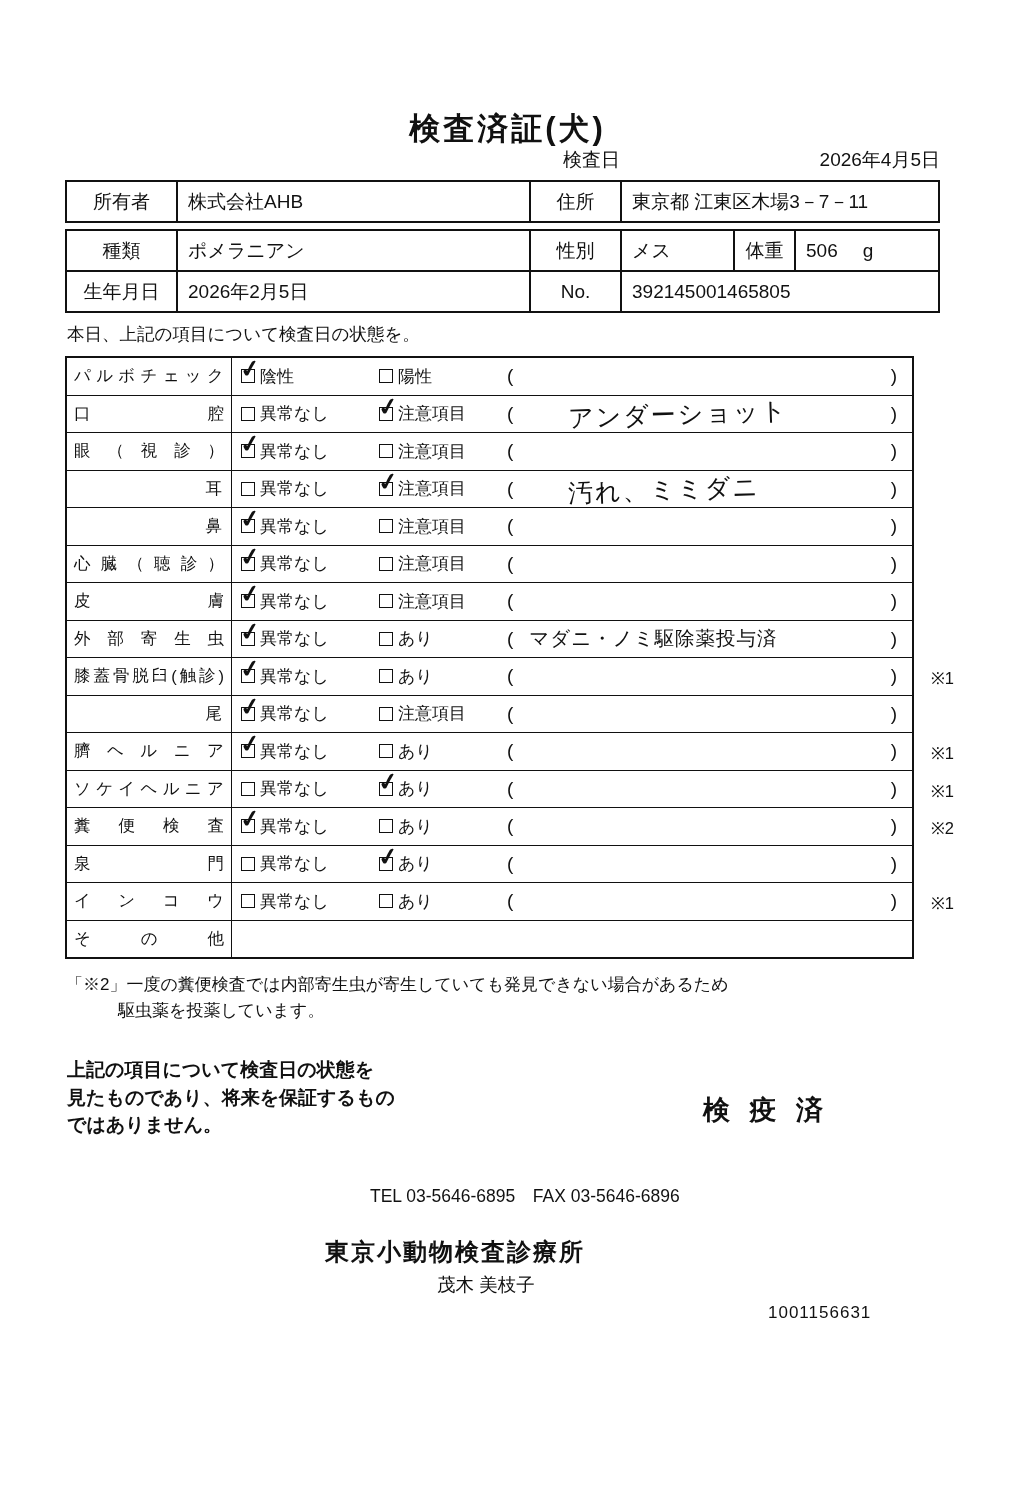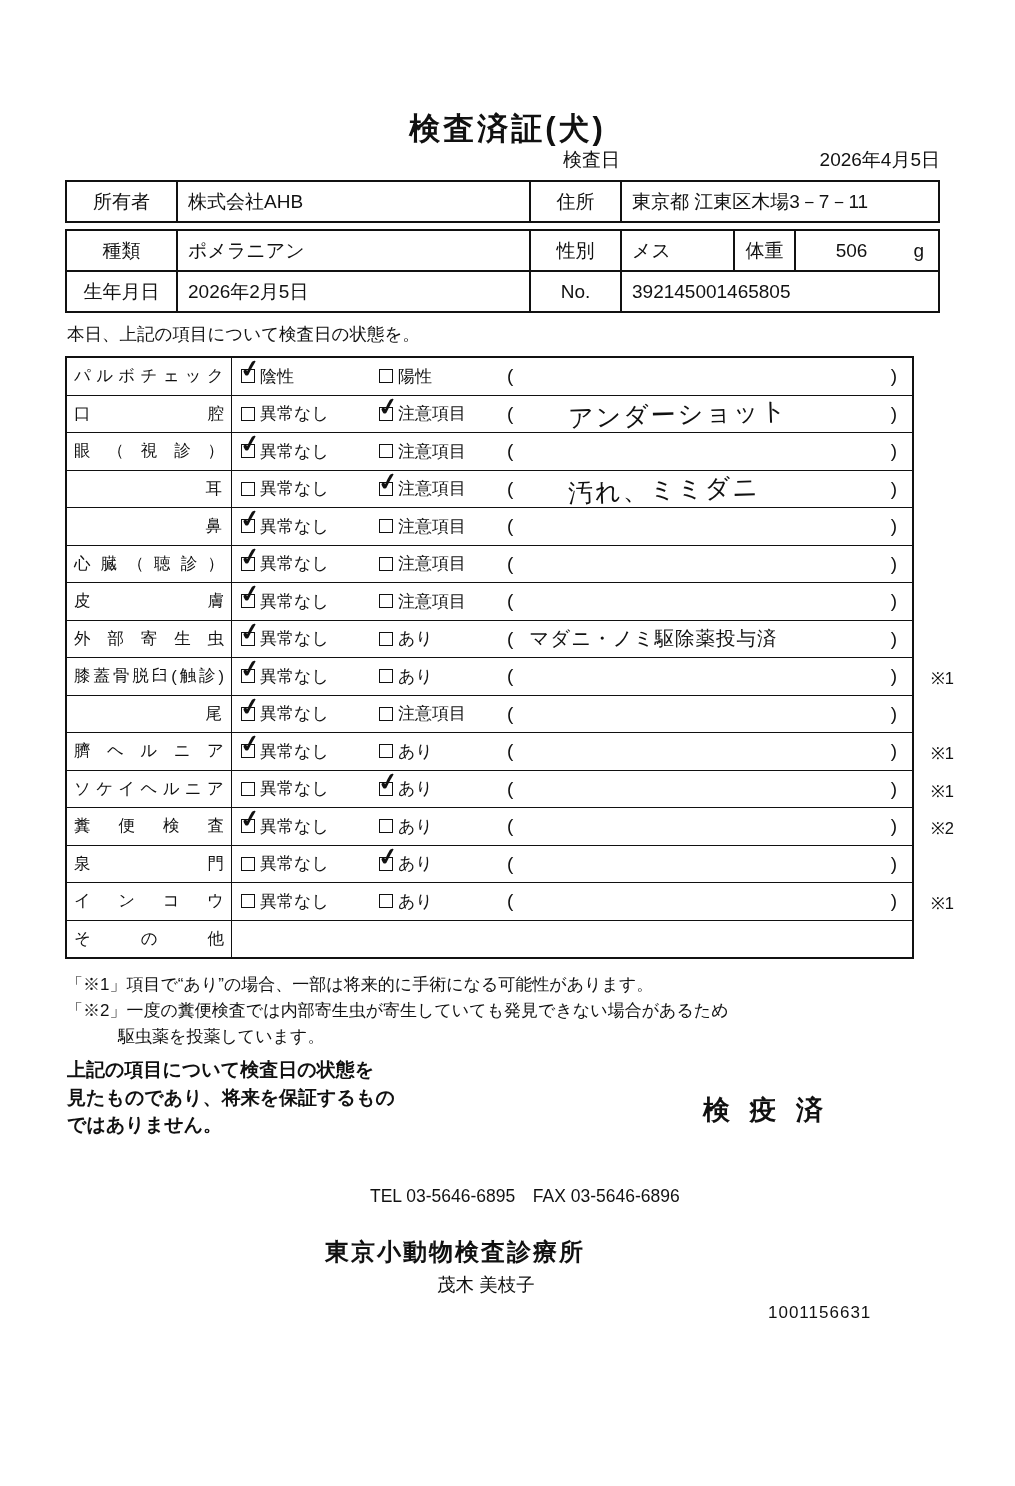--- a/index.html
+++ b/index.html
@@ -12,21 +12,21 @@
   .dlabel { position:absolute; top:147px; left:563px; font-size:19px; }
   .dvalue { position:absolute; top:147px; right:75px; font-size:19px; }
 
   table.ttable { position:absolute; left:65px; width:875px; border-collapse:collapse; table-layout:fixed; }
   table.owner { top:180px; }
   table.pet   { top:229px; }
   .ttable td  { border:2px solid #111; height:37px; padding:1px 10px; font-size:19px;
                 white-space:nowrap; overflow:hidden; }
   .ttable td.lb { text-align:center; padding:1px 4px; }
   .w1{width:101px}.w2{width:331px}.w3{width:81px}.w4{width:91px}.w5{width:51px}
-  .wflex { display:flex; justify-content:flex-end; align-items:baseline; gap:46px; padding-right:4px; }
+  .wflex { display:flex; align-items:baseline; gap:25px; padding-right:4px; }
 
   .intro { position:absolute; left:67px; top:322px; font-size:17.5px; }
 
   .itable { position:absolute; left:65px; top:356px; width:845px; border:2px solid #111; background:#fff; }
   .irow { display:flex; align-items:stretch; height:36.5px; border-bottom:1.5px solid #111; position:relative; }
   .irow:last-child { border-bottom:0; }
   .cell { display:flex; align-items:center; box-sizing:border-box; }
   .lab  { width:165px; border-right:1.5px solid #111; padding:0 7px; font-size:16.5px; flex:none; }
   .lab.justify { justify-content:space-between; }
   .lab.right   { justify-content:flex-end; padding-right:9px; }
@@ -431,21 +431,20 @@
         <div class="cell lab justify">
           <span>そ</span>
           <span>の</span>
           <span>他</span>
         </div>
         <div class="cell rest"></div>
       </div>
     </div>
 
   <div class="notes">
-    <div>「※1」項目で“あり”の場合、一部は将来的に手術になる可能性があります。</div>
     <div>「※2」一度の糞便検査では内部寄生虫が寄生していても発見できない場合があるため</div>
     <div class="indent">駆虫薬を投薬しています。</div>
   </div>
 
   <div class="disclaimer">
     <div>上記の項目について検査日の状態を</div>
     <div>見たものであり、将来を保証するもの</div>
     <div>ではありません。</div>
   </div>
 

